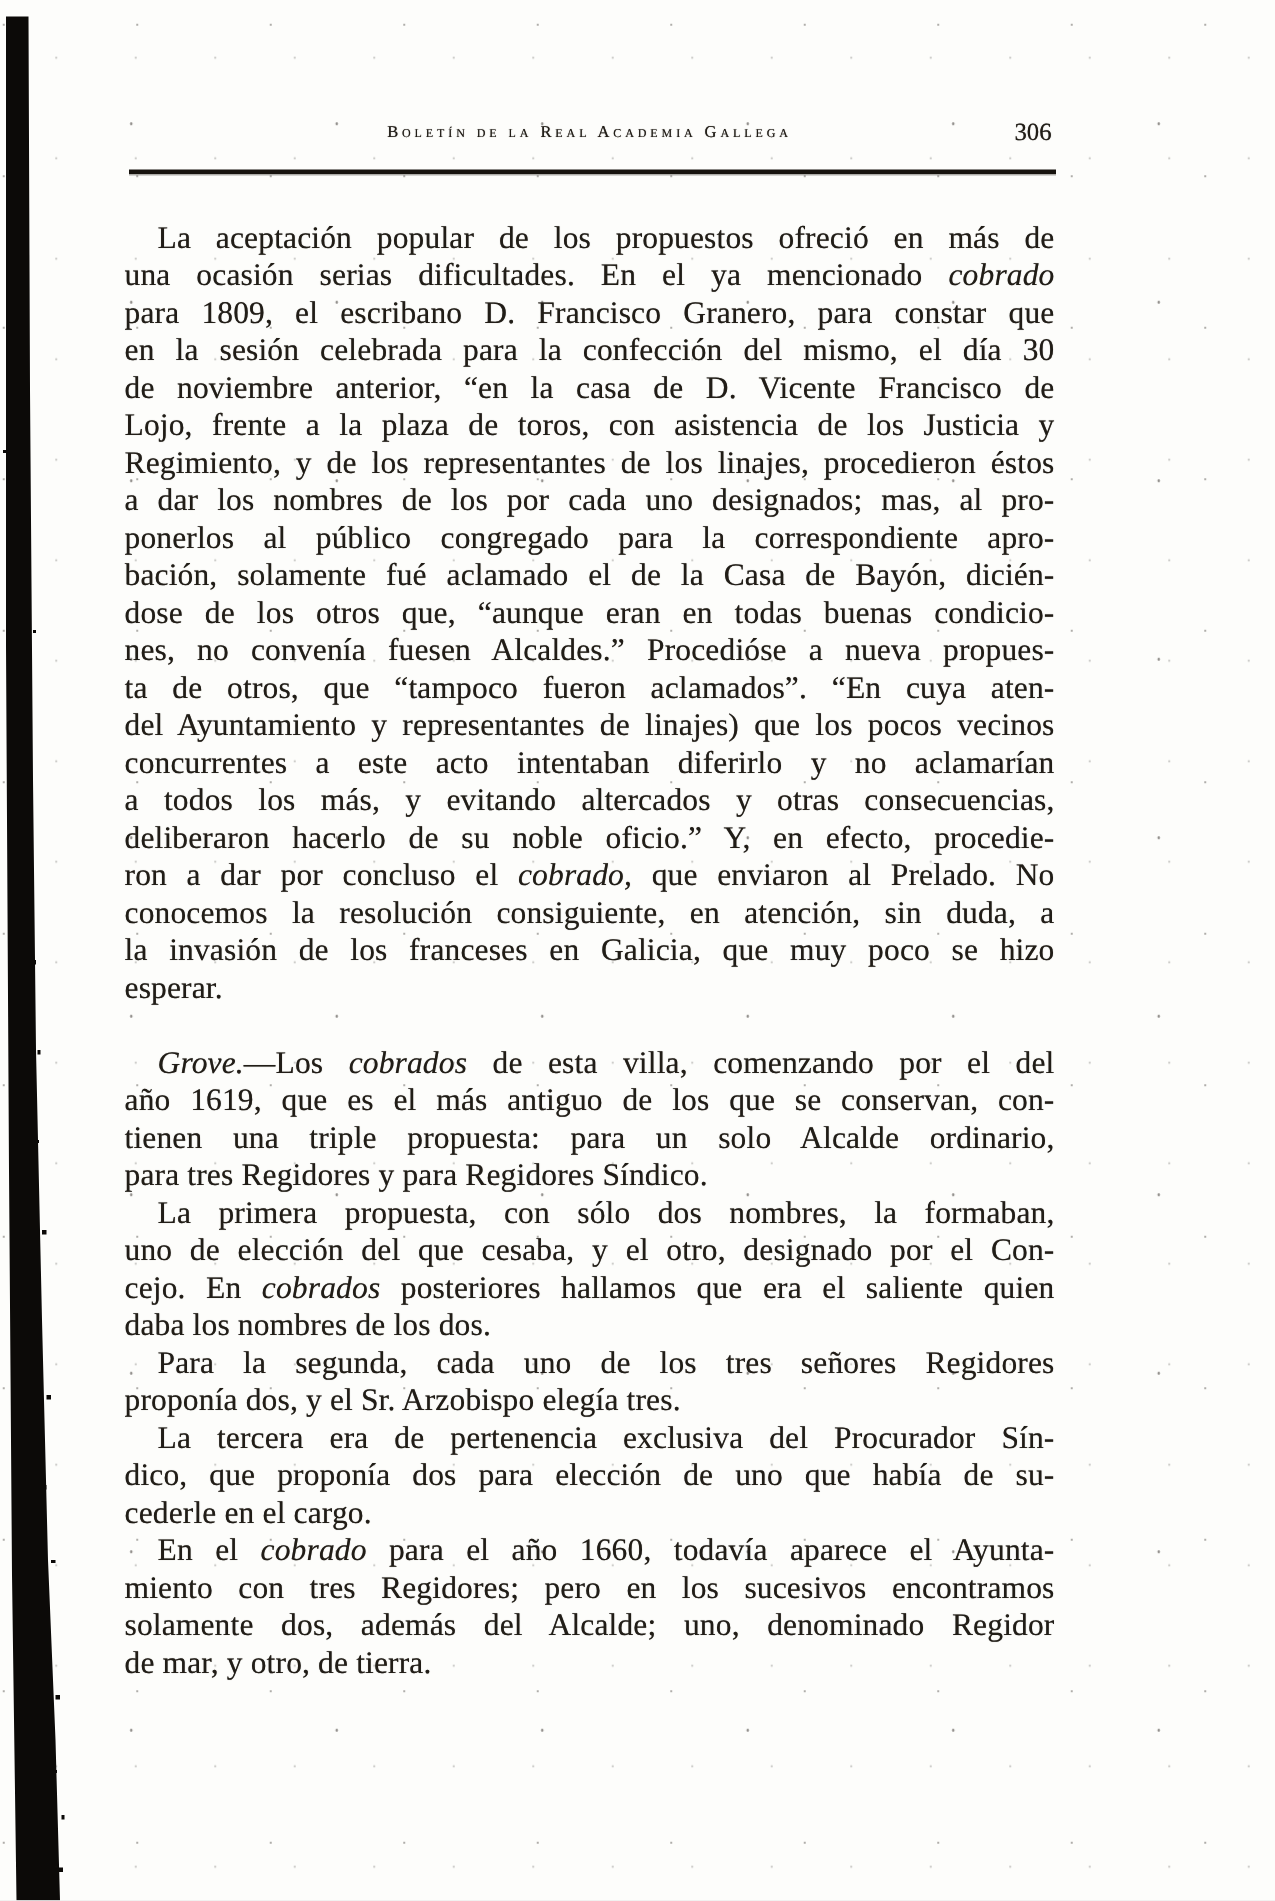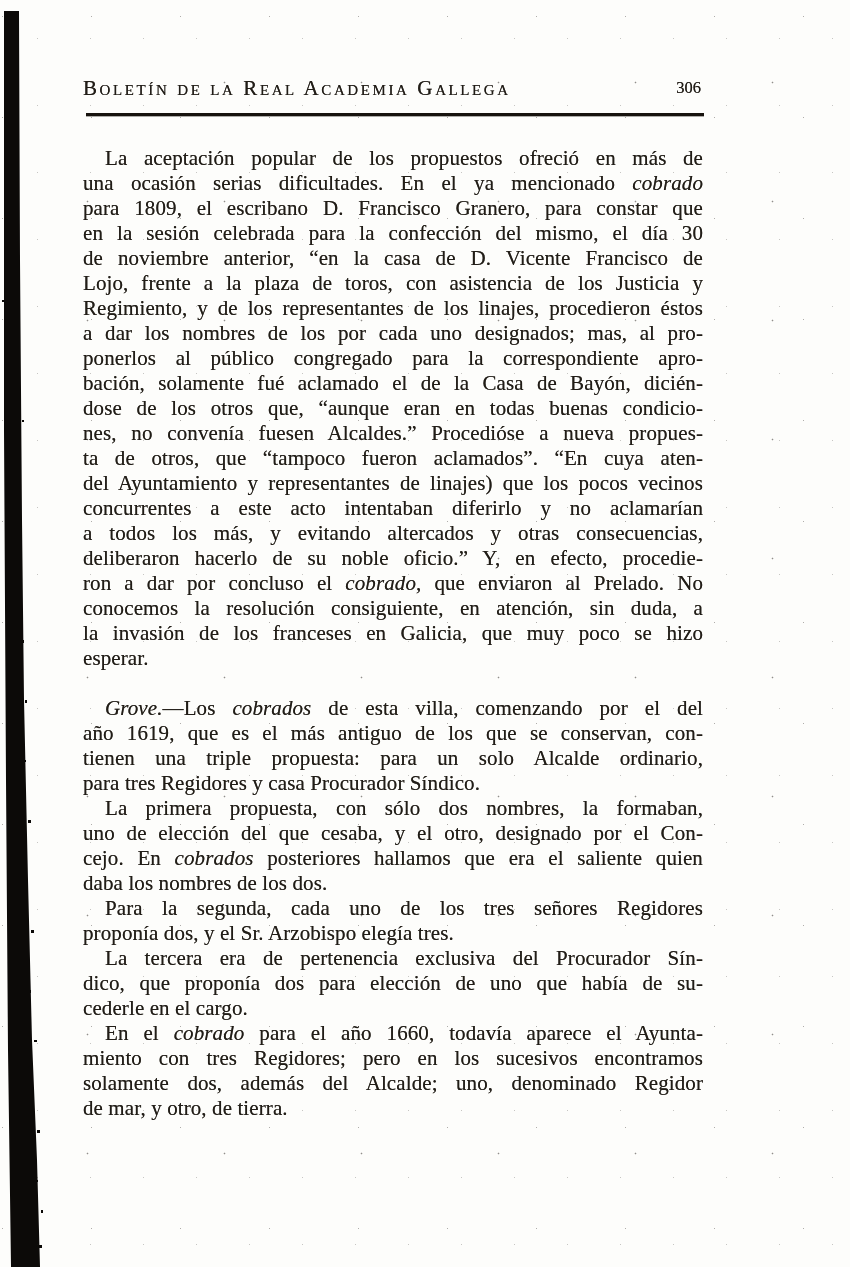--- a/index.html
+++ b/index.html
@@ -32,23 +32,24 @@
     width: 60px; height: 1267px;
   }
   .header {
     position: absolute;
     left: 83px; top: 76px;
     width: 620px; height: 26px;
   }
   .journal-title {
     position: absolute;
     left: 0; right: 0; top: 0;
+    text-align: center;
     font-variant: small-caps;
     letter-spacing: 2.6px;
-    font-size: 21px;
+    font-size: 11px;
     line-height: 24px;
     text-shadow: 0 0 0.5px rgba(30,25,20,0.8);
     white-space: nowrap;
   }
   .page-number {
     position: absolute;
     right: 2px; top: 0;
     font-size: 16.5px;
     line-height: 24px;
     text-shadow: 0 0 0.5px rgba(30,25,20,0.8);
@@ -134,21 +135,21 @@
         <div class="line"><span>deliberaron hacerlo de su noble oficio.” Y, en efecto, procedie-</span></div>
         <div class="line"><span>ron a dar por concluso el </span><span class="it">cobrado,</span><span> que enviaron al Prelado. No</span></div>
         <div class="line"><span>conocemos la resolución consiguiente, en atención, sin duda, a</span></div>
         <div class="line"><span>la invasión de los franceses en Galicia, que muy poco se hizo</span></div>
         <div class="line last"><span>esperar.</span></div>
       </div>
     <div class="para gap-before">
         <div class="line first"><span class="it">Grove.</span><span>—Los </span><span class="it">cobrados</span><span> de esta villa, comenzando por el del</span></div>
         <div class="line"><span>año 1619, que es el más antiguo de los que se conservan, con-</span></div>
         <div class="line"><span>tienen una triple propuesta: para un solo Alcalde ordinario,</span></div>
-        <div class="line last"><span>para tres Regidores y casa Procurador Síndico.</span></div>
+        <div class="line last"><span>para tres Regidores y para Regidores Síndico.</span></div>
       </div>
     <div class="para">
         <div class="line first"><span>La primera propuesta, con sólo dos nombres, la formaban,</span></div>
         <div class="line"><span>uno de elección del que cesaba, y el otro, designado por el Con-</span></div>
         <div class="line"><span>cejo. En </span><span class="it">cobrados</span><span> posteriores hallamos que era el saliente quien</span></div>
         <div class="line last"><span>daba los nombres de los dos.</span></div>
       </div>
     <div class="para">
         <div class="line first"><span>Para la segunda, cada uno de los tres señores Regidores</span></div>
         <div class="line last"><span>proponía dos, y el Sr. Arzobispo elegía tres.</span></div>

